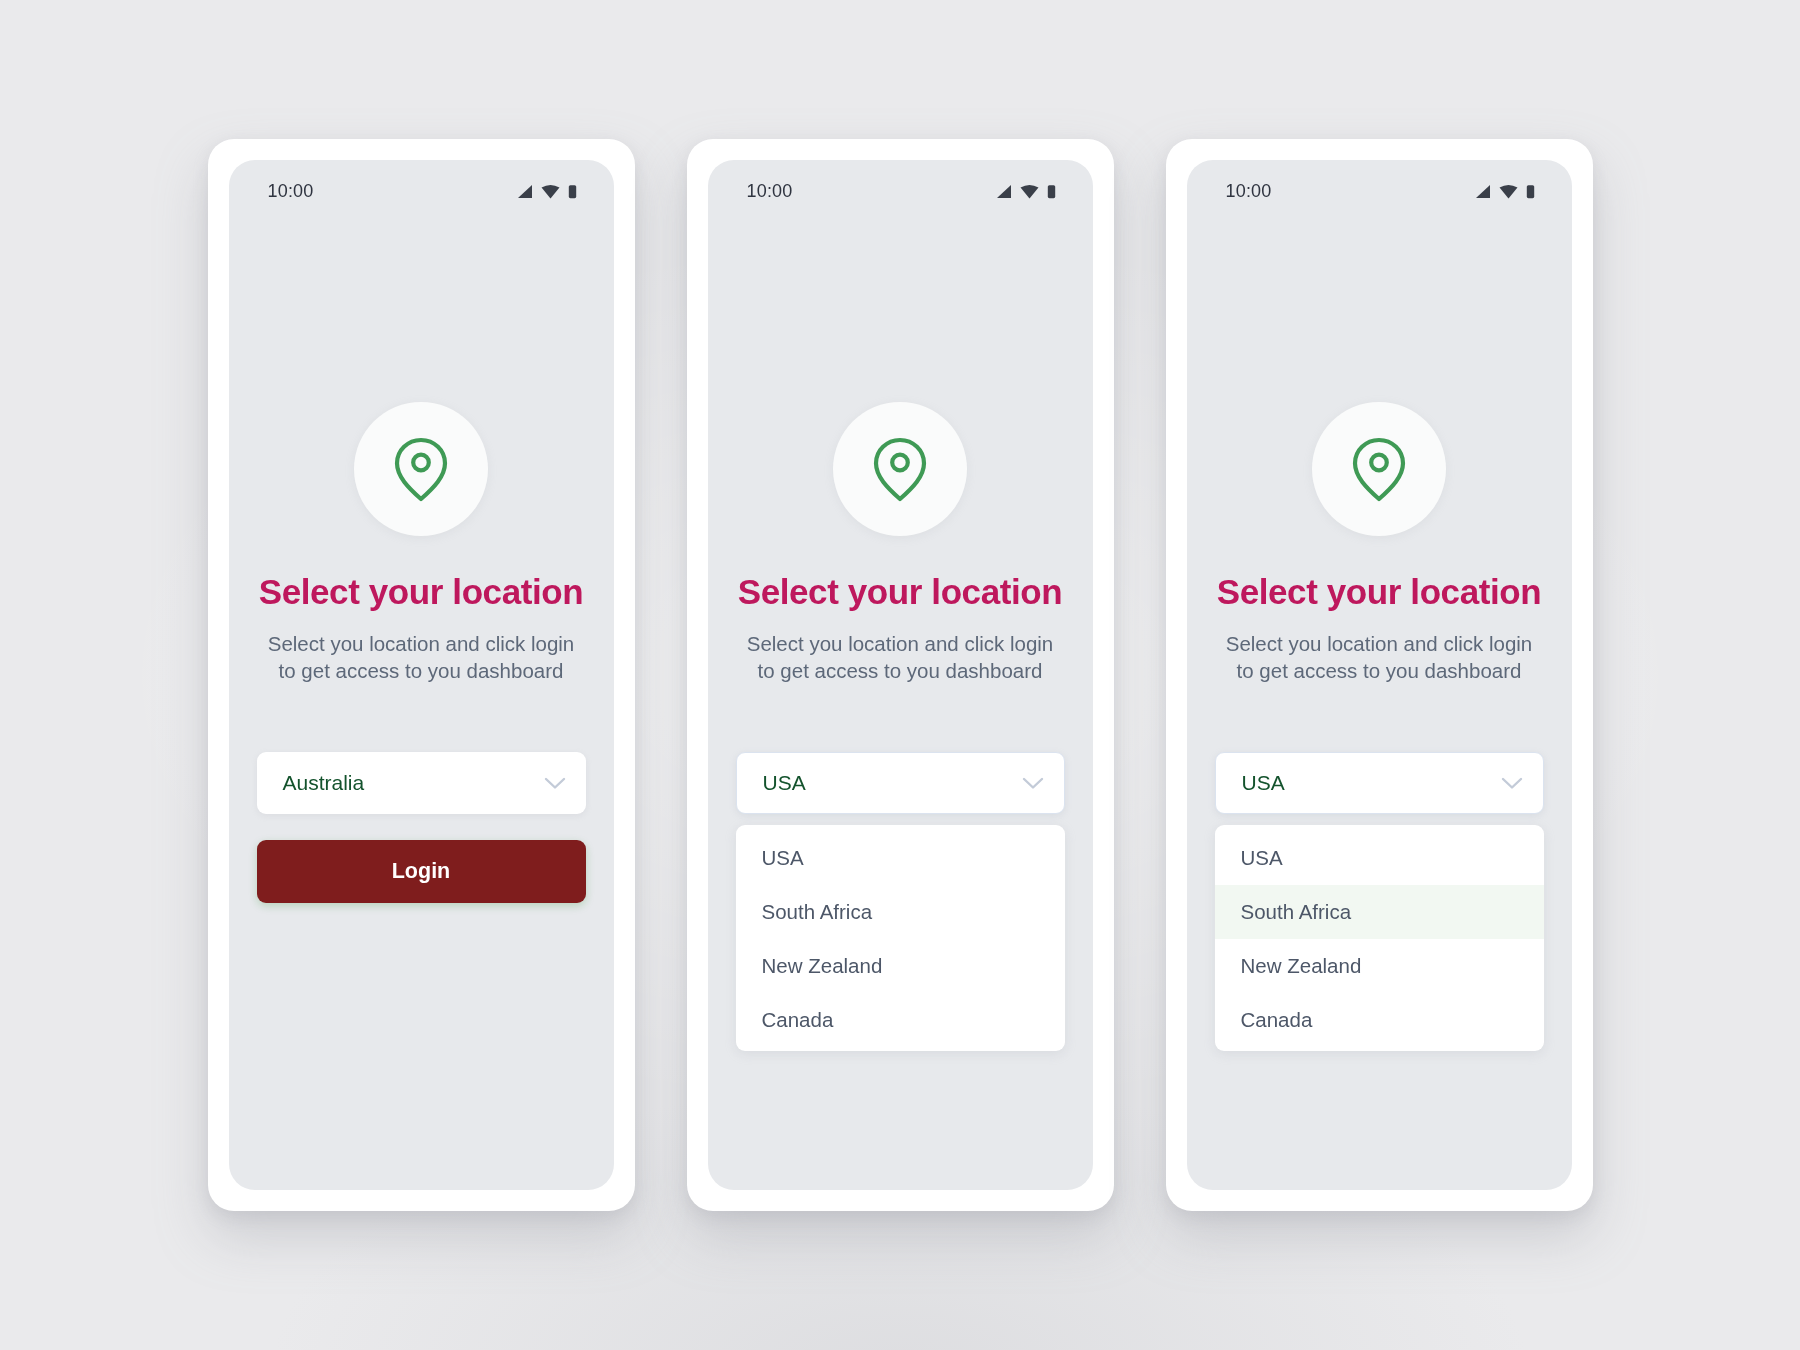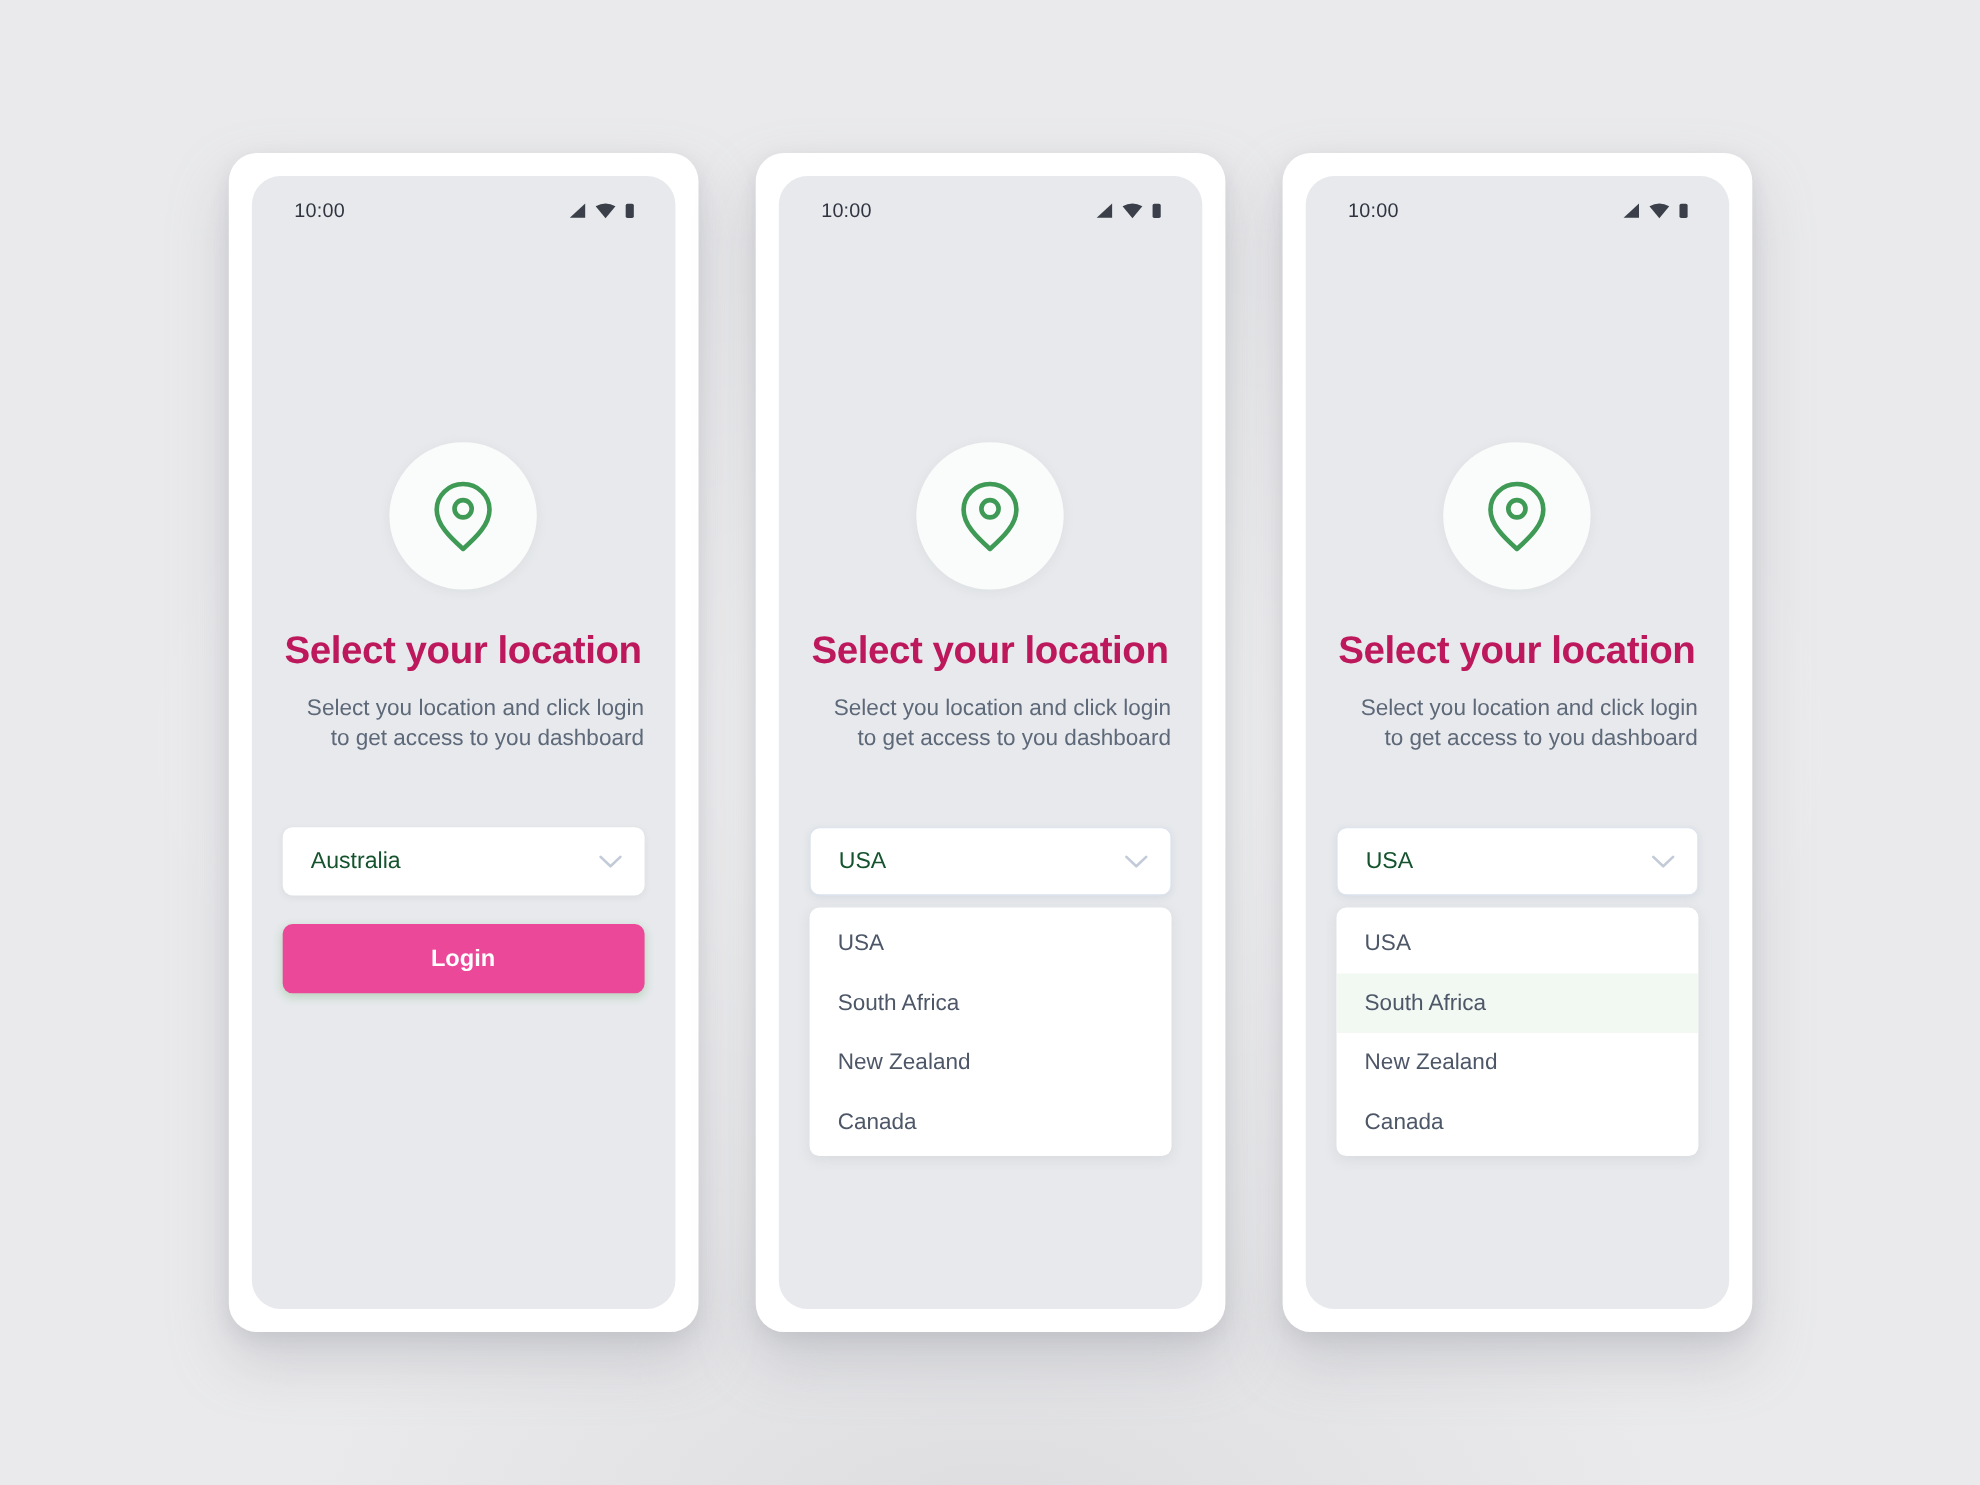--- a/index.html
+++ b/index.html
@@ -113,21 +113,21 @@
     letter-spacing: -0.4px;
     text-align: center;
     white-space: nowrap;
   }
 
   .subtitle {
     margin-top: 18px;
     font-size: 20.5px;
     line-height: 1.32;
     color: #5d6879;
-    text-align: right;
+    text-align: center;
     max-width: 370px;
   }
 
   
   .field-zone {
     margin-top: 68px;
     width: 100%;
     position: relative;
   }
 
@@ -172,21 +172,21 @@
     font-size: 20.5px;
     color: #4d5768;
   }
   .option.highlighted { background: #f2f8f2; }
 
   
   .login-button {
     margin-top: 26px;
     width: 100%;
     height: 63px;
-    background: #ec4899;
+    background: #7f1d1d;
     border: none;
     border-radius: 9px;
     color: #ffffff;
     font-family: "Liberation Sans", sans-serif;
     font-size: 21.5px;
     font-weight: bold;
     cursor: pointer;
     box-shadow: 0 3px 9px rgba(28,138,28,0.22);
   }
 </style>

